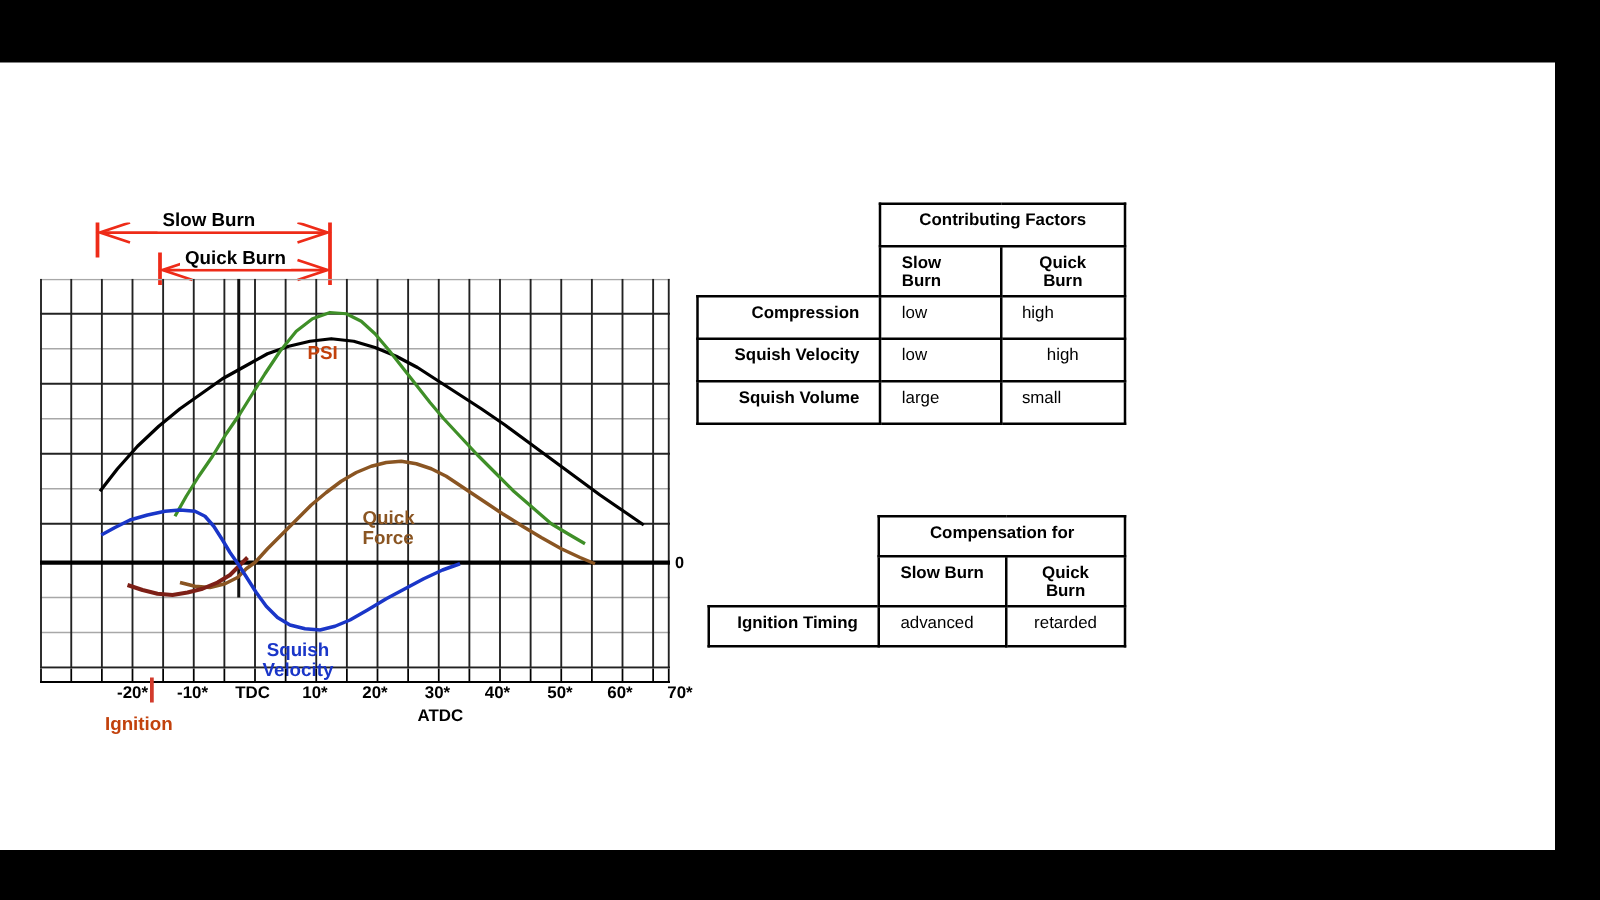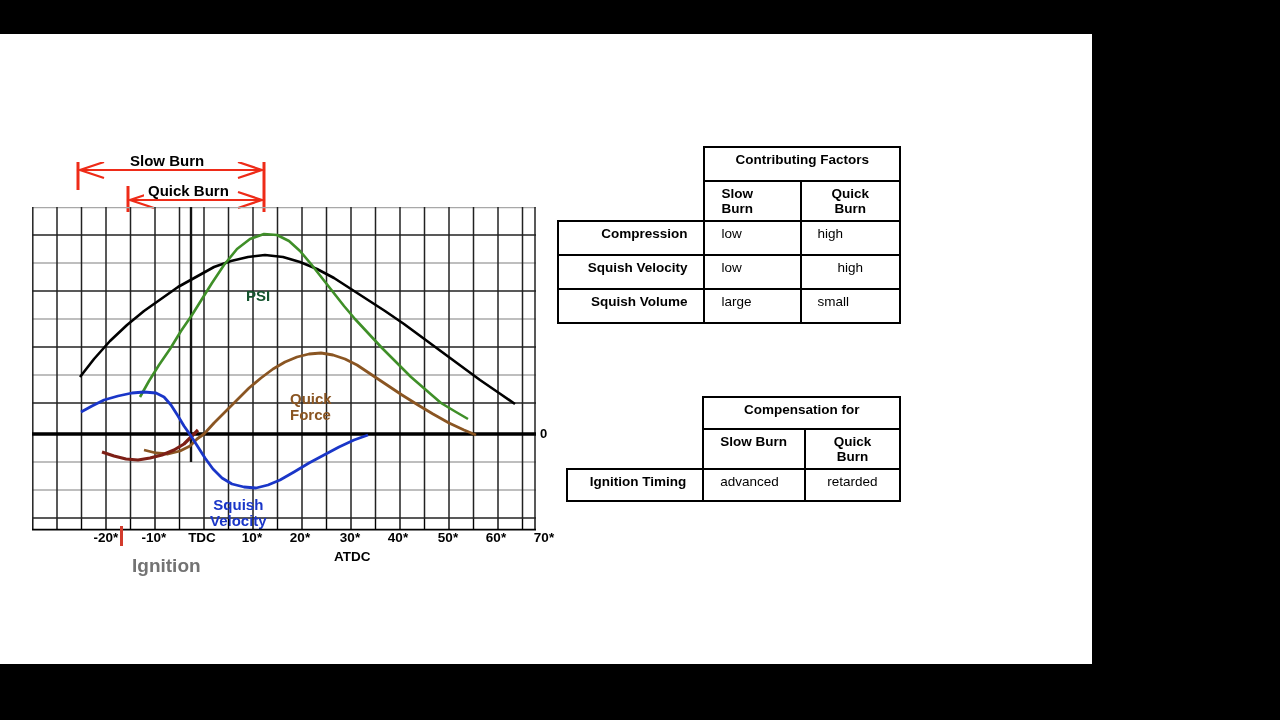--- a/index.html
+++ b/index.html
@@ -11,22 +11,22 @@
   #screen {
     position: relative;
     width: 1280px;
     height: 720px;
     background: #000000;
     overflow: hidden;
   }
   #slide {
     position: absolute;
     left: 0;
-    top: 34px;
-    width: 1092px;
+    top: 50px;
+    width: 1244px;
     height: 630px;
     background: #ffffff;
   }
 
   
   #chart-wrap {
     position: absolute;
     left: 32px;
     top: 128px;
     width: 520px;
@@ -53,45 +53,44 @@
   }
 
   
   .curve-label {
     position: absolute;
     font-size: 15px;
     font-weight: bold;
     white-space: nowrap;
     line-height: 1.05;
   }
-  #label-psi { left: 214px; top: 52px; color: #14532d; margin-top: 29px; }
+  #label-psi { left: 214px; top: 52px; color: #c2410c; }
   #label-crank { left: 258px; top: 184px; color: #8a5522; }
   #label-squish { left: 178px; top: 290px; color: #1a36c8; text-align: center; }
 
   
   .tick-label {
     position: absolute;
     font-size: 13.5px;
     font-weight: bold;
     color: #000;
     white-space: nowrap;
     text-align: center;
   }
   #atdc-label {
     position: absolute;
     font-size: 13.5px;
     font-weight: bold;
     color: #000;
   }
   #ignition-label {
     position: absolute;
-    font-size: 19px;
-    font-weight: bold;
-    color: #737373;
-    margin-left: 48px;
+    font-size: 15px;
+    font-weight: bold;
+    color: #c2410c;
   }
   #ignition-tick {
     position: absolute;
     width: 3px;
     background: #d23b2c;
   }
   #zero-label {
     position: absolute;
     font-size: 13px;
     font-weight: bold;

